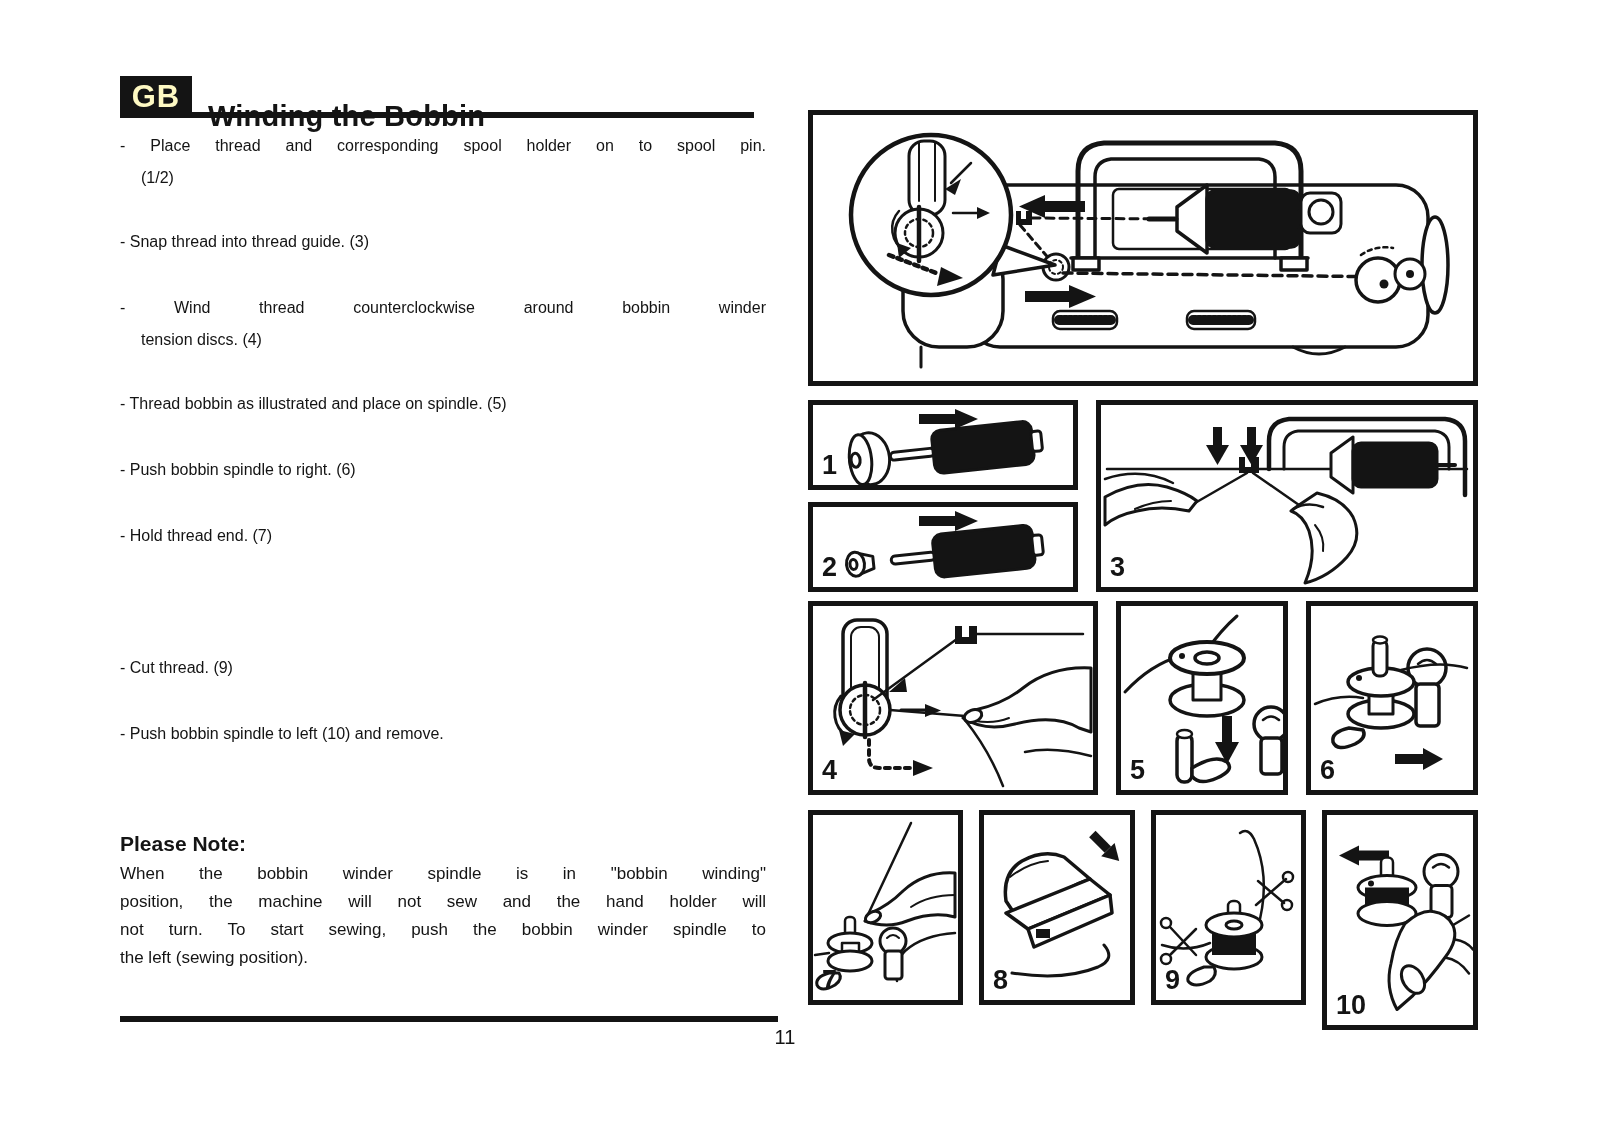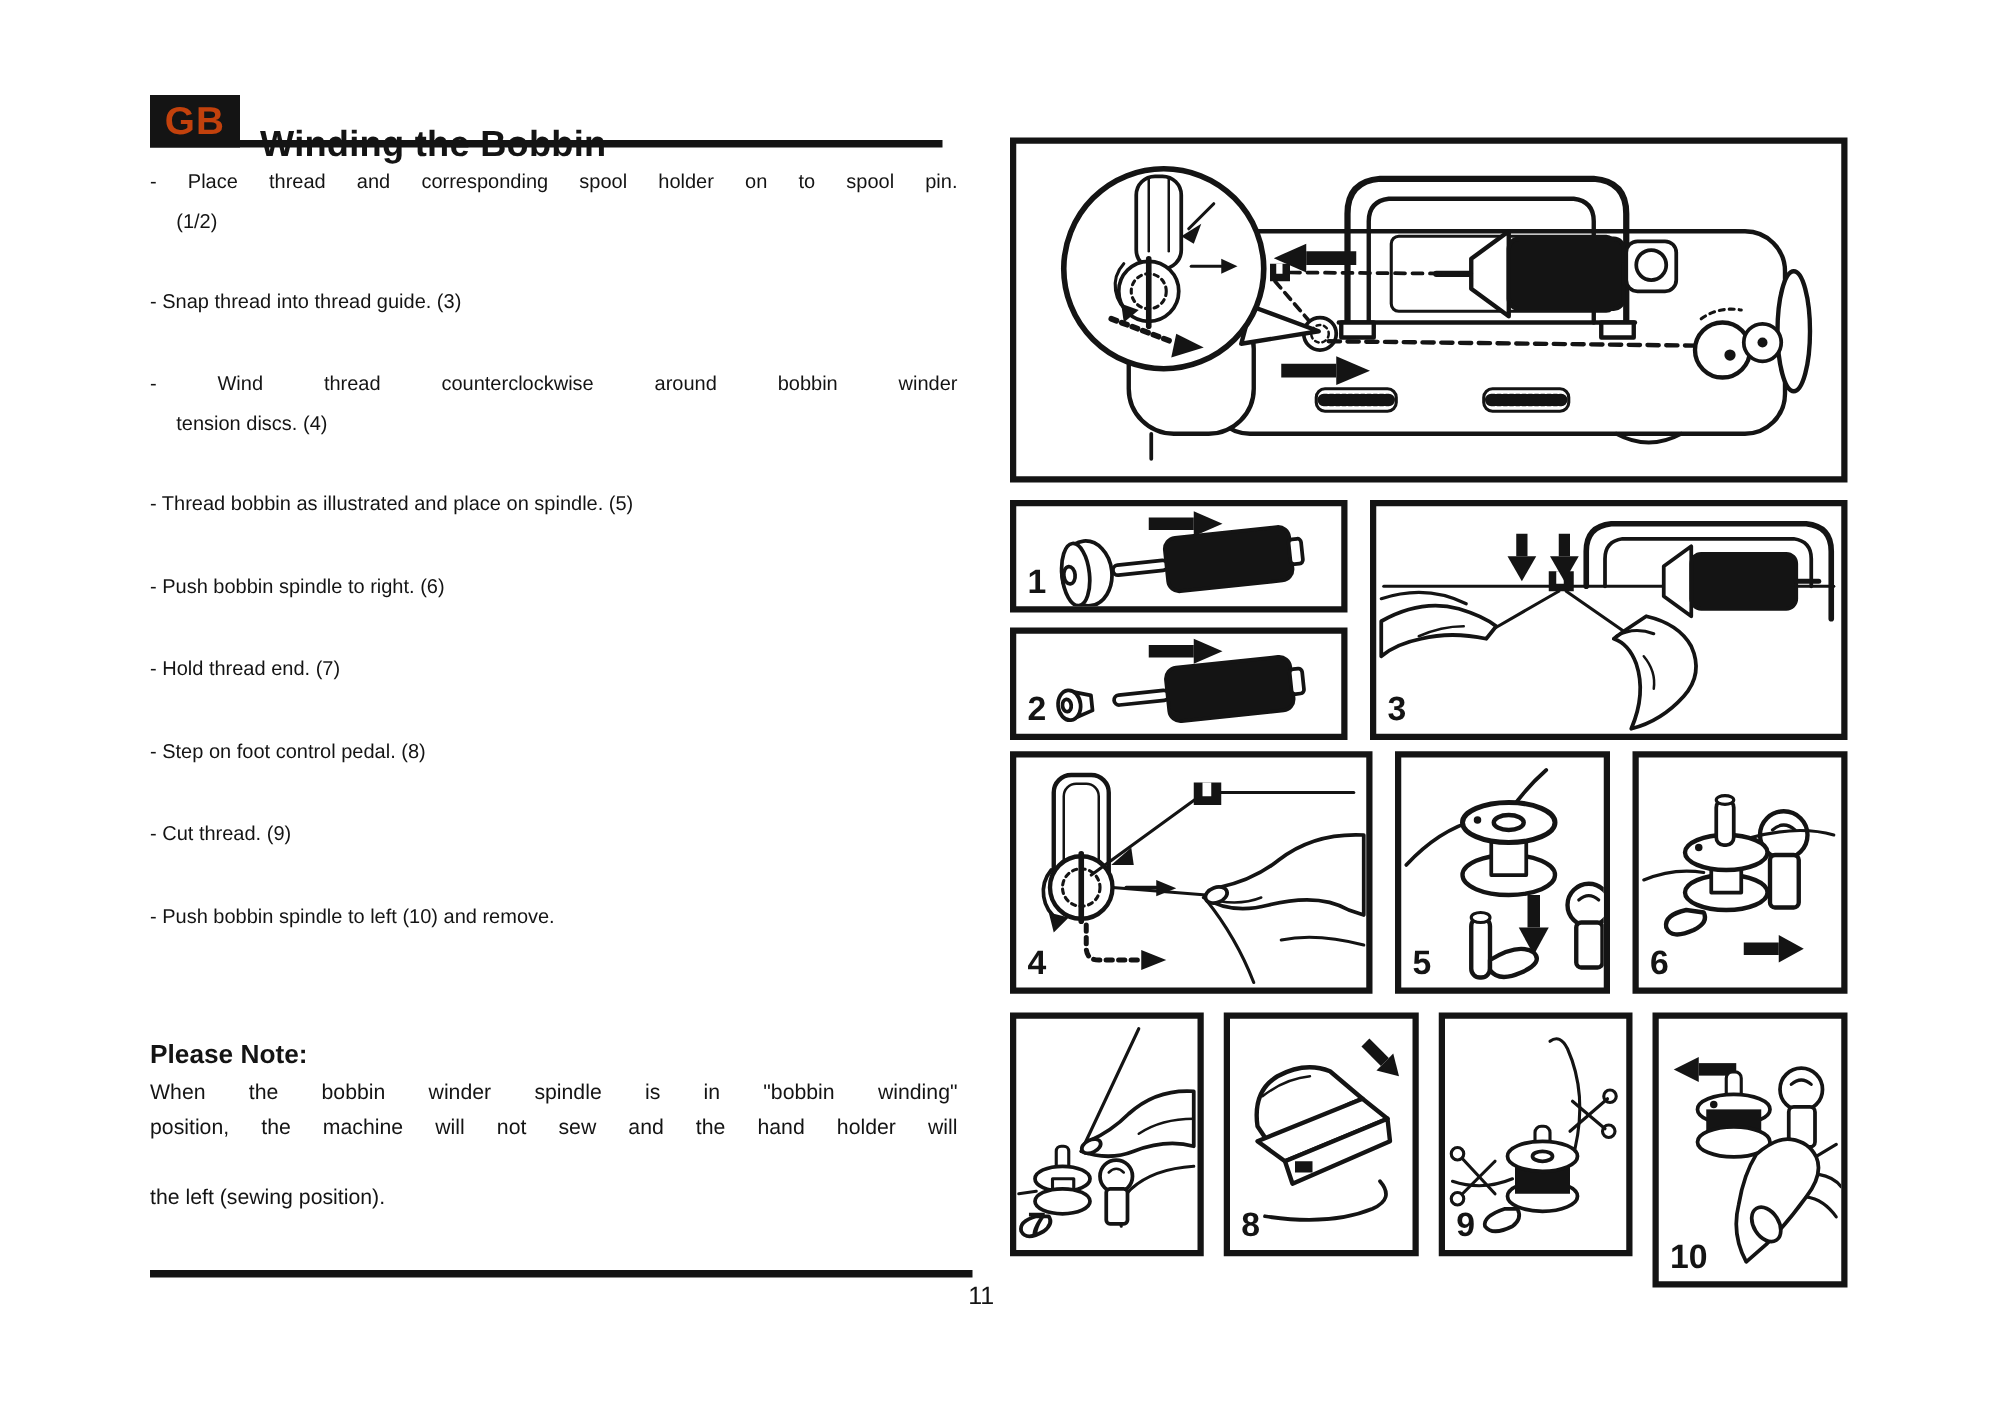--- a/index.html
+++ b/index.html
@@ -1,20 +1,20 @@
 <!DOCTYPE html>
 <html><head>
 <meta charset="utf-8">
 <style>
   html,body{margin:0;padding:0;background:#e8e8e8;}
   #page{position:relative;width:1600px;height:1128px;background:#ffffff;overflow:hidden;
         font-family:"Liberation Sans", sans-serif;color:#141414;}
   
   .badge{position:absolute;left:120px;top:76px;width:72px;height:42px;background:#141414;
-         color:#c2410c;font-weight:bold;font-size:31px;display:flex;align-items:center;justify-content:center;
+         color:#fef9c3;font-weight:bold;font-size:31px;display:flex;align-items:center;justify-content:center;
          letter-spacing:1px;z-index:2;}
   .title{position:absolute;left:208px;top:76px;font-size:29px;font-weight:bold;letter-spacing:0.2px;margin-top:24px;}
   .rule1{position:absolute;left:120px;top:112px;width:634px;height:6px;background:#141414;}
   .rule2{position:absolute;left:120px;top:1016px;width:658px;height:6px;background:#141414;}
   .instr{position:absolute;left:120px;width:646px;font-size:16px;line-height:32px;white-space:nowrap;}
   .just{white-space:normal;text-align:justify;text-align-last:justify;}
   .ind{padding-left:21px;}
   .noteh{position:absolute;left:120px;top:832px;font-size:21px;font-weight:bold;}
   .noteln{position:absolute;left:120px;width:646px;font-size:17px;}
   .pagenum{position:absolute;left:763px;top:1026px;width:44px;text-align:center;font-size:20px;}
@@ -44,27 +44,27 @@
   <div class="rule1"></div>
 
   <div class="instr just" style="top:130px">- Place thread and corresponding spool holder on to spool pin.</div>
   <div class="instr ind" style="top:162px">(1/2)</div>
   <div class="instr" style="top:226px">- Snap thread into thread guide. (3)</div>
   <div class="instr just" style="top:292px">- Wind thread counterclockwise around bobbin winder</div>
   <div class="instr ind" style="top:324px">tension discs. (4)</div>
   <div class="instr" style="top:388px">- Thread bobbin as illustrated and place on spindle. (5)</div>
   <div class="instr" style="top:454px">- Push bobbin spindle to right. (6)</div>
   <div class="instr" style="top:520px">- Hold thread end. (7)</div>
-  <div class="instr" style="top:586px">- Step on foot control pedal. (8)</div>
   <div class="instr" style="top:652px">- Cut thread. (9)</div>
   <div class="instr" style="top:718px">- Push bobbin spindle to left (10) and remove.</div>
 
   <div class="noteh">Please Note:</div>
   <div class="noteln just" style="top:864px">When the bobbin winder spindle is in "bobbin winding"</div>
   <div class="noteln just" style="top:892px">position, the machine will not sew and the hand holder will</div>
+  <div class="noteln just" style="top:920px">not turn. To start sewing, push the bobbin winder spindle to</div>
   <div class="noteln" style="top:948px">the left (sewing position).</div>
 
   <div class="rule2"></div>
   <div class="pagenum">11</div>
 
   <div class="p" id="mainbox">
     <svg viewBox="0 0 660 266">
       <g stroke="#141414" fill="#fff" stroke-width="3.5" stroke-linejoin="round" stroke-linecap="round">
 
         <rect x="155" y="70" width="460" height="162" rx="32"></rect>

